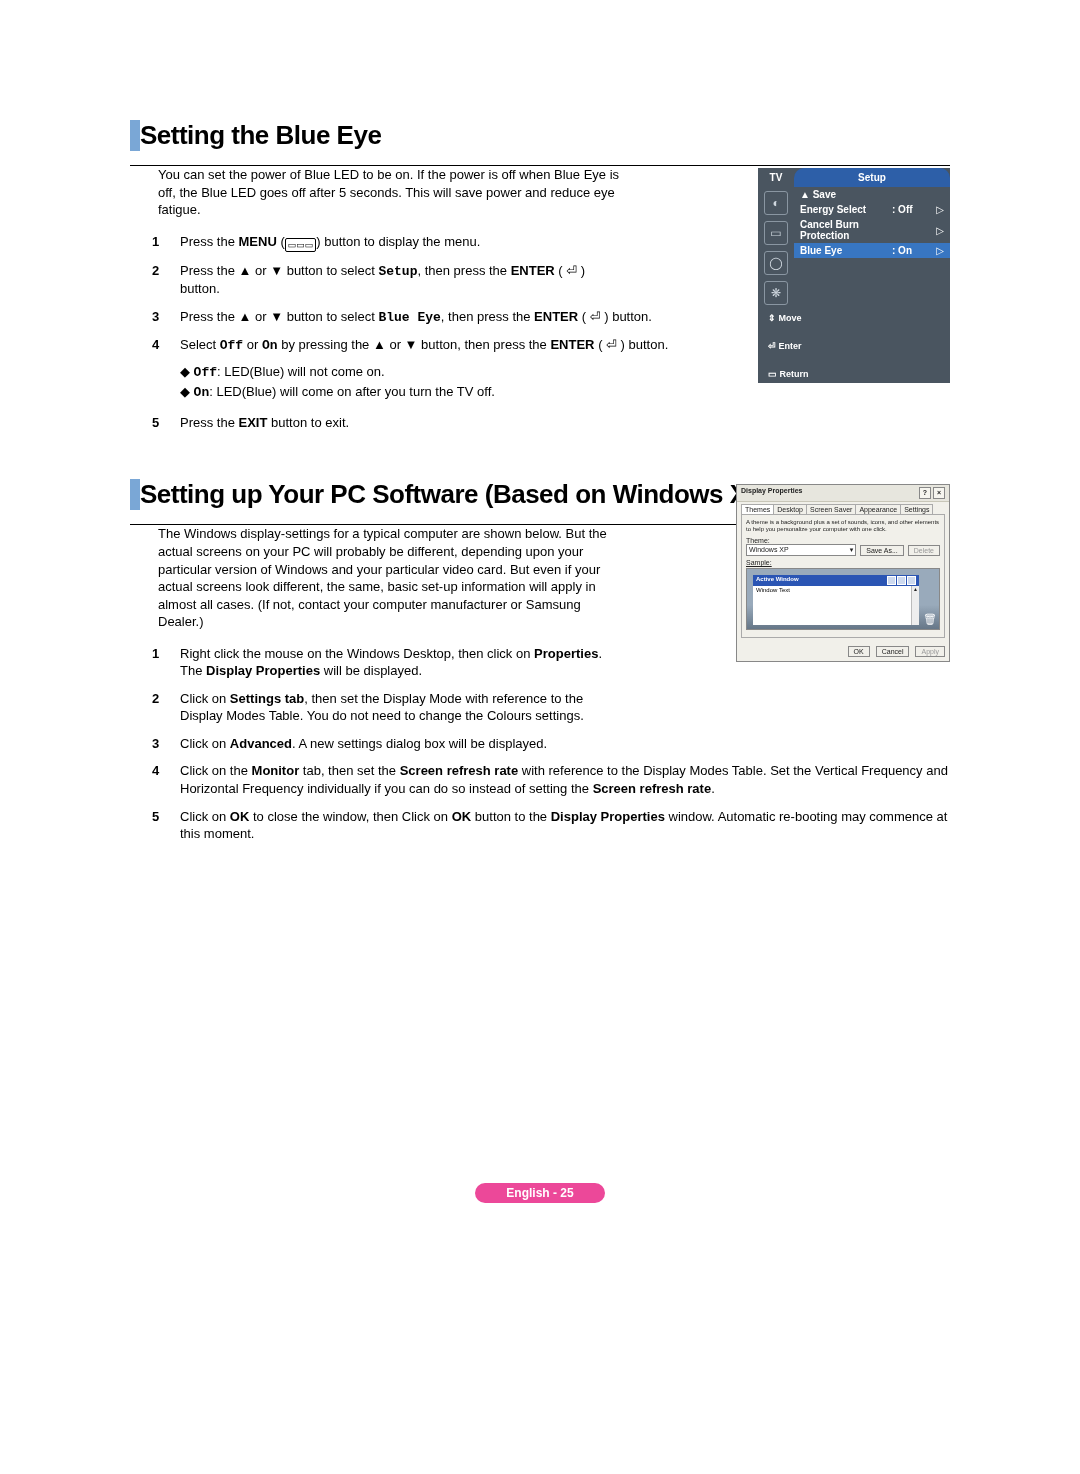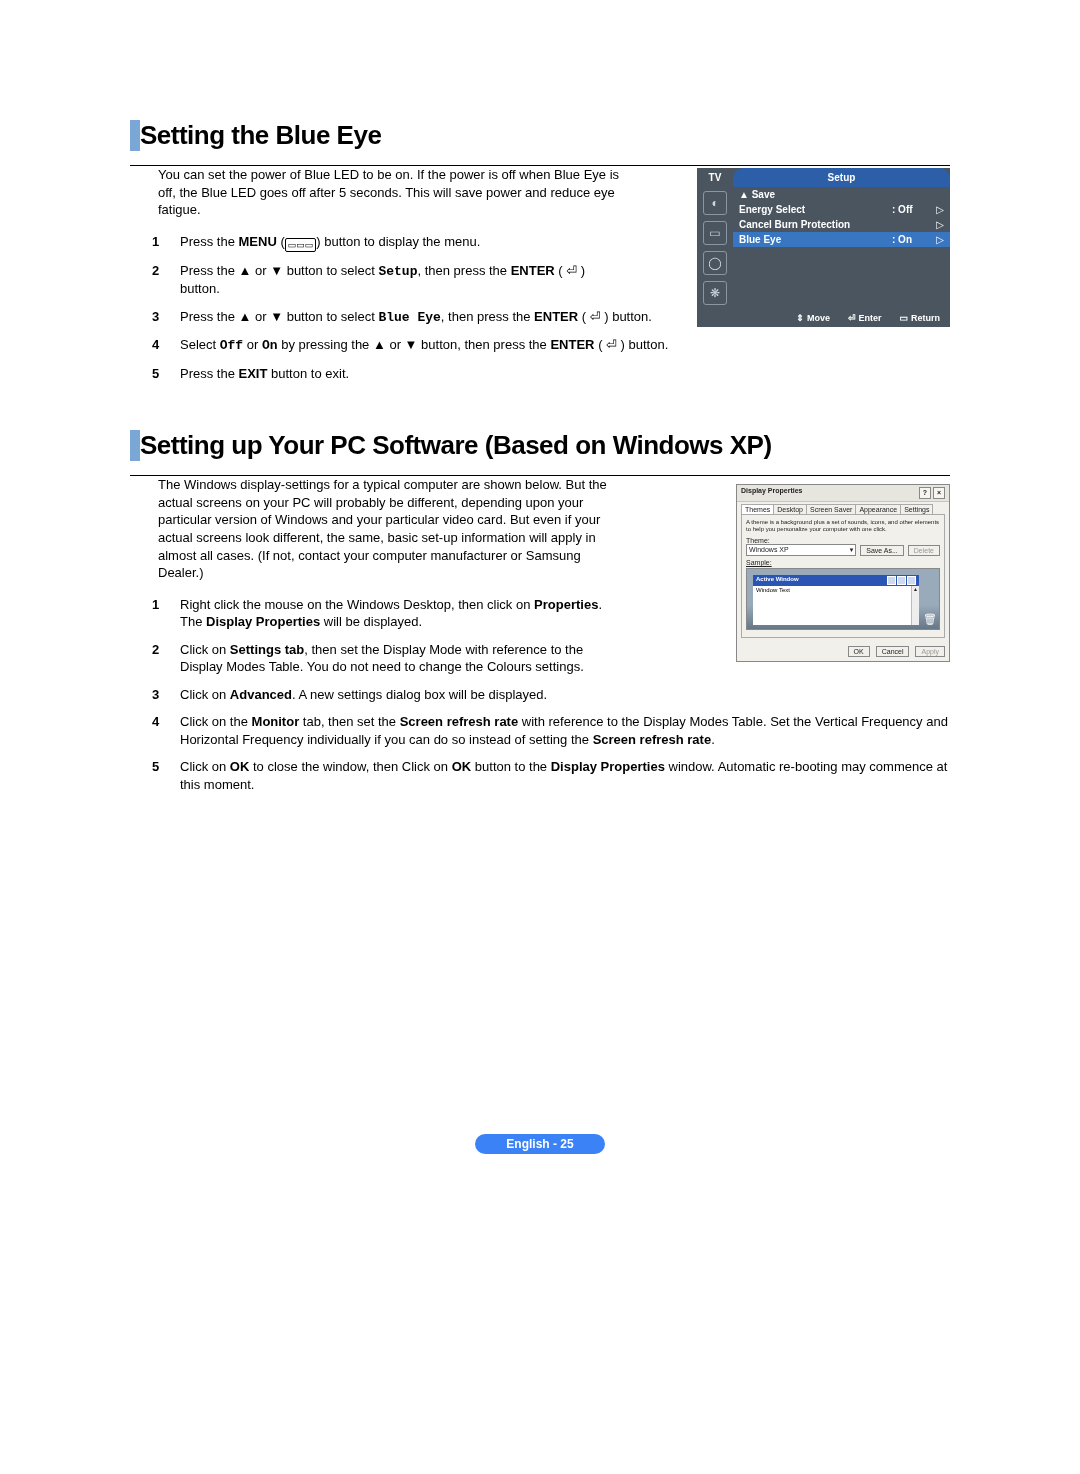--- a/index.html
+++ b/index.html
@@ -66,21 +66,21 @@
     font-size: 9px;
     padding: 0 2px;
     line-height: 12px;
     height: 12px;
   }
   
   .osd {
     position: absolute;
     top: 168px;
     right: 0;
-    width: 253px;
+    width: 192px;
     background: #4a5560;
     color: #fff;
     font-size: 10px;
     font-family: Arial, sans-serif;
   }
   .osd-header { display: flex; }
   .osd-header .tv {
     width: 36px;
     text-align: center;
     background: #4a5560;
@@ -125,20 +125,21 @@
   .osd-row .val { flex: 0 0 40px; font-weight: bold;}
   .osd-row .chev { flex: 0 0 12px; text-align: right; }
   .osd-row.sel { background: #3876c2; }
   .osd-footer {
     display: flex;
     justify-content: flex-end;
     gap: 18px;
     padding: 4px 10px;
     font-weight: bold;
     font-size: 9px;
+    flex-direction: column;
   }
   .osd-footer span::before { margin-right: 3px; }
   .osd-footer .mv::before { content: "⇕"; }
   .osd-footer .en::before { content: "⏎"; }
   .osd-footer .rt::before { content: "▭"; }
   
   .xp {
     position: absolute;
     top: 484px;
     right: 0;
@@ -244,21 +245,21 @@
     display: flex;
     justify-content: flex-end;
     gap: 6px;
     padding: 4px;
   }
   .section2 { margin-top: 48px; }
   hr.rule { border:0; border-top:1px solid #000; margin:8px 0 0 0;}
   .page-num {
     width: 130px;
     margin: 340px auto 0 auto;
-    background: #3b82f6;
+    background: #ec4899;
     color: #fff;
     font-size: 12px;
     text-align: center;
     border-radius: 12px;
     padding: 3px 0;
     font-weight: bold;
   }
 </style>
 </head>
 <body>
@@ -285,20 +286,24 @@
     <li>
       <span class="num">3</span>
       <span class="txt">
         <span>Press the ▲ or ▼ button to select </span><span class="mono">Blue Eye</span><span>, then press the </span><span class="bold">ENTER</span><span> ( ⏎ ) button.</span>
       </span>
     </li>
     <li>
       <span class="num">4</span>
       <span class="txt">
         <span>Select </span><span class="mono">Off</span><span> or </span><span class="mono">On</span><span> by pressing the ▲ or ▼ button, then press the </span><span class="bold">ENTER</span><span> ( ⏎ ) button.</span>
+        <ul class="sub">
+          <li><span class="mono">Off</span><span>: LED(Blue) will not come on.</span></li>
+          <li><span class="mono">On</span><span>: LED(Blue) will come on after you turn the TV off.</span></li>
+        </ul>
       </span>
     </li>
     <li>
       <span class="num">5</span>
       <span class="txt">
         <span>Press the </span><span class="bold">EXIT</span><span> button to exit.</span>
       </span>
     </li>
   </ol>
 

